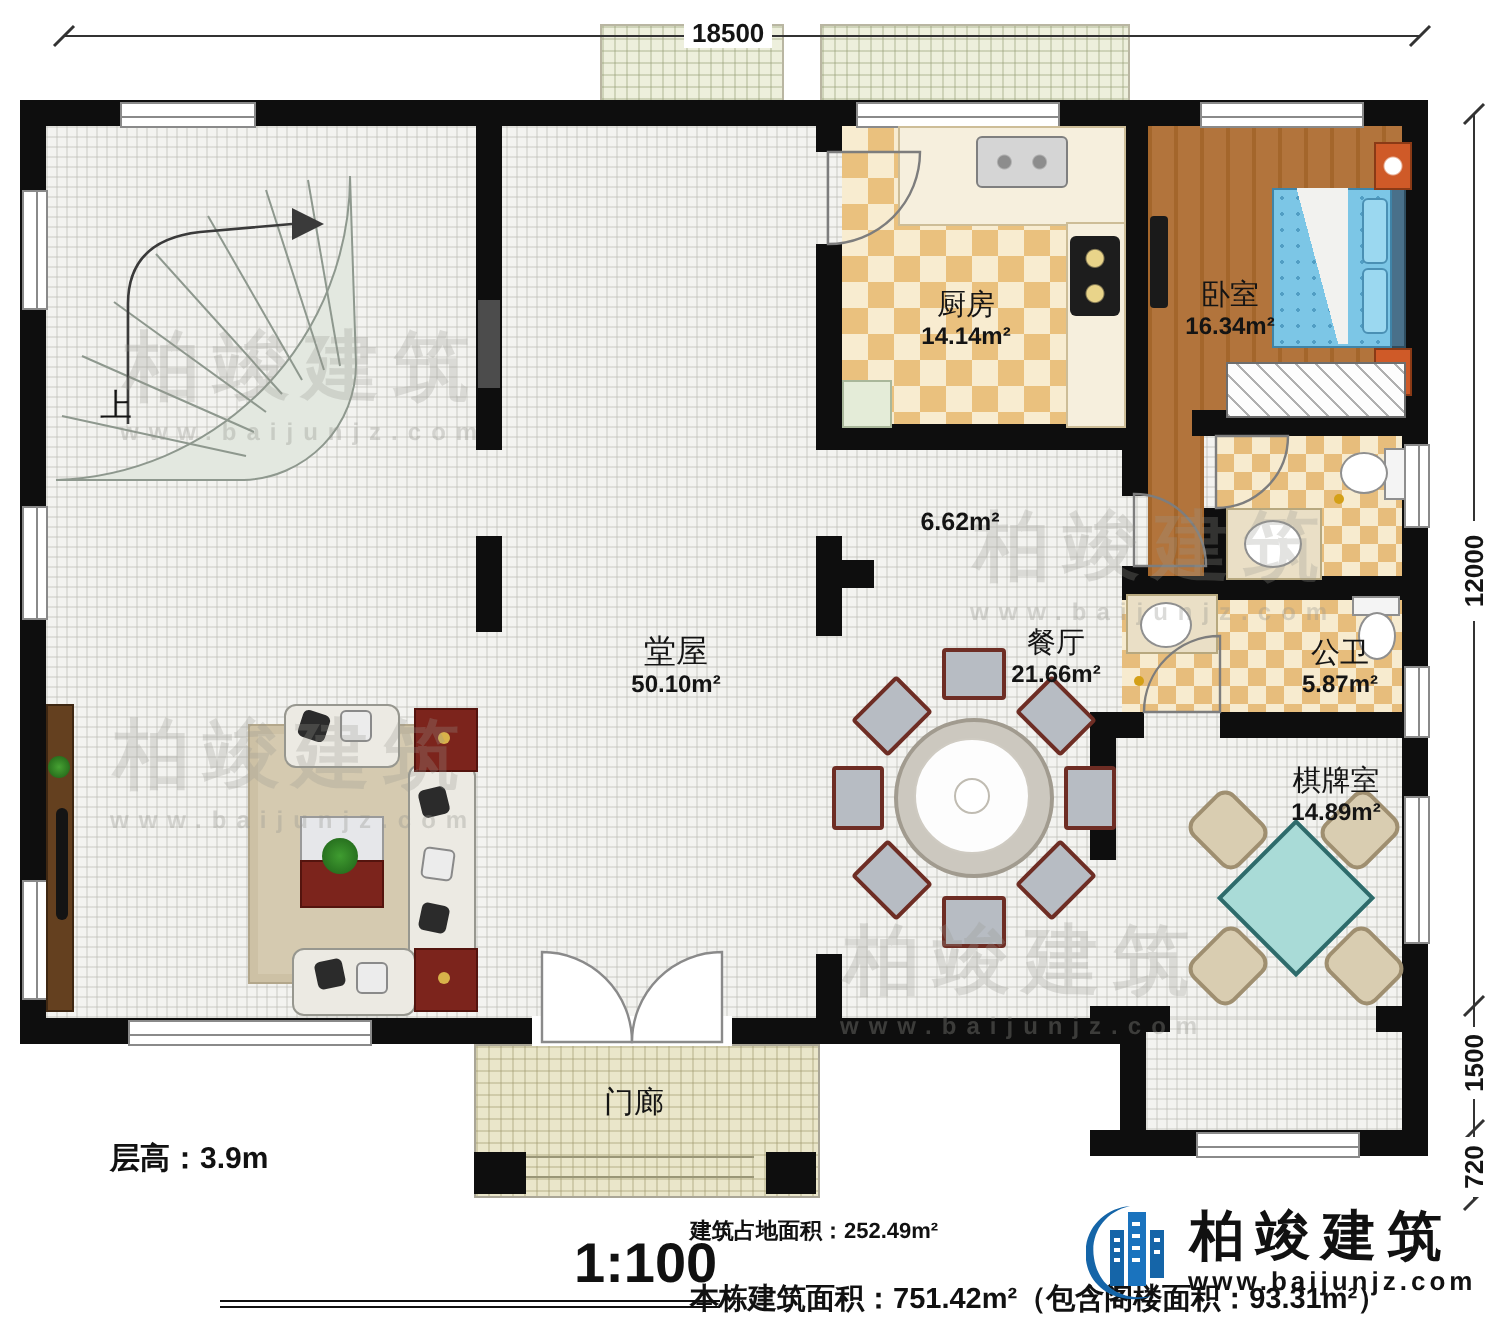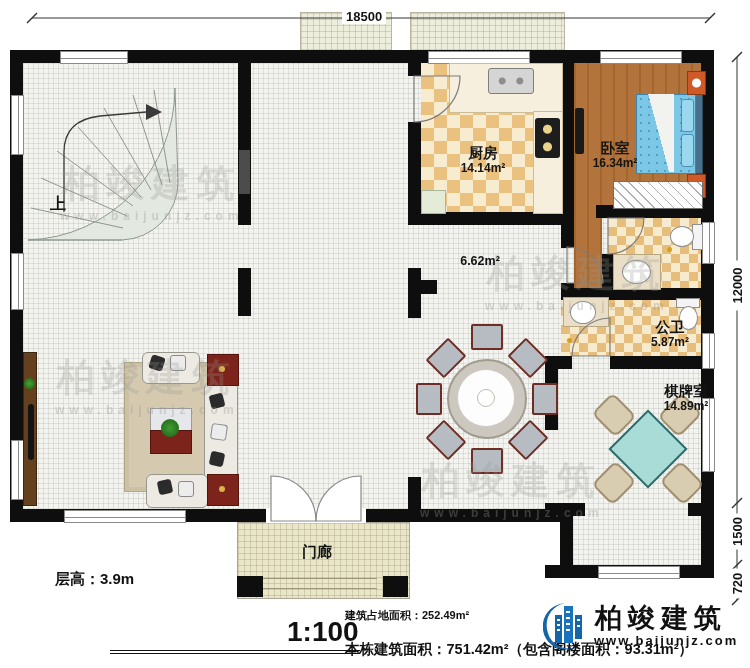--- a/index.html
+++ b/index.html
@@ -24,21 +24,21 @@
     background-size:26px 26px}
   .flr-check-sm{position:absolute;
     background-image:conic-gradient(#e7bd7c 0 25%,#f7ebcf 0 50%,#e7bd7c 0 75%,#f7ebcf 0);
     background-size:18px 18px}
   .flr-wood{position:absolute;background:repeating-linear-gradient(90deg,#a4662b 0 2px,#b2743c 2px 13px)}
   .win-h{position:absolute;background:#fff;border:1px solid #8a8a8a}
   .win-h::after{content:"";position:absolute;left:0;right:0;top:50%;height:1px;background:#8a8a8a}
   .win-v{position:absolute;background:#fff;border:1px solid #8a8a8a}
   .win-v::after{content:"";position:absolute;top:0;bottom:0;left:50%;width:1px;background:#8a8a8a}
   .lbl{position:absolute;text-align:center;line-height:1.15;color:#141414}
-  .lbl .nm{display:block;font-weight:bold;font-size:14.5px}
+  .lbl .nm{display:block;font-weight:normal;font-size:14.5px}
   .lbl .ar{display:block;font-weight:bold;font-size:12px}
   .lbl-big .nm{font-size:16px}
   .wm{position:absolute;color:rgba(150,150,143,.27);font-weight:bold;font-size:38px;
       letter-spacing:7px;white-space:nowrap;text-align:center;pointer-events:none}
   .wm small{display:block;font-size:12px;letter-spacing:5px;font-weight:bold;
       color:rgba(150,150,143,.34);margin-top:0}
   .dim-h{position:absolute;font-weight:bold;font-size:13px;background:#fff;padding:0 4px}
   .dim-v{position:absolute;font-weight:bold;font-size:13px;background:#fff;text-align:center;
          transform:rotate(-90deg)}
   .chair{position:absolute;width:28px;height:22px;background:#b7bcc3;border:2px solid #6e2d24;border-radius:2px}
@@ -223,33 +223,41 @@
   </div>
   <div class="wm" style="left:485px;top:248px">
     <span>柏竣建筑</span>
     <small>www.baijunjz.com</small>
   </div>
   <div class="wm" style="left:420px;top:455px">
     <span>柏竣建筑</span>
     <small>www.baijunjz.com</small>
   </div>
 
+  <div class="lbl lbl-big" style="left:278px;top:318px;width:120px">
+    <span class="nm">堂屋</span>
+    <span class="ar">50.10m²</span>
+  </div>
   <div class="lbl" style="left:423px;top:145px;width:120px">
     <span class="nm">厨房</span>
     <span class="ar">14.14m²</span>
   </div>
   <div class="lbl" style="left:555px;top:140px;width:120px">
     <span class="nm">卧室</span>
     <span class="ar">16.34m²</span>
   </div>
   <div class="lbl" style="left:610px;top:319px;width:120px">
     <span class="nm">公卫</span>
     <span class="ar">5.87m²</span>
   </div>
-  <div class="lbl" style="left:626px;top:383px;width:120px">
+  <div class="lbl" style="left:468px;top:314px;width:120px">
+    <span class="nm">餐厅</span>
+    <span class="ar">21.66m²</span>
+  </div>
+  <div class="lbl" style="left:608px;top:383px;width:120px">
     <span class="nm">棋牌室</span>
     <span class="ar">14.89m²</span>
   </div>
   <div class="lbl" style="left:257px;top:543px;width:120px">
     <span class="nm" style="font-size:15px">门廊</span>
   </div>
   <div class="lbl" style="left:420px;top:254px;width:120px">
     <span class="ar" style="font-size:12.5px">6.62m²</span>
   </div>
   <div class="lbl" style="left:40px;top:195px;width:36px">

